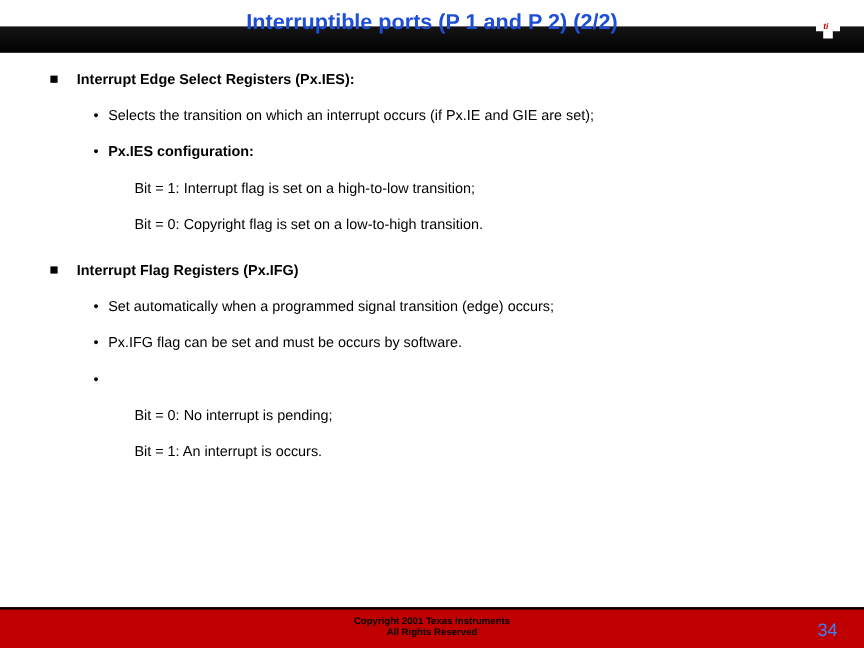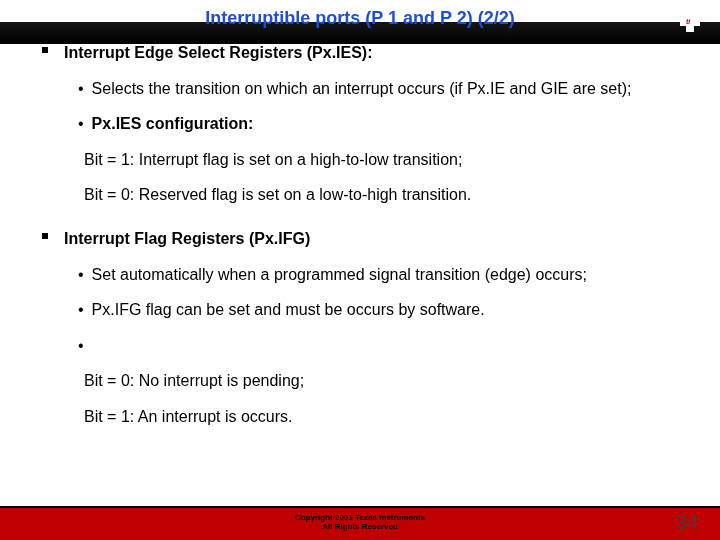--- a/index.html
+++ b/index.html
@@ -42,24 +42,24 @@
   .logo {
     position: absolute;
     top: 6px;
     right: 16px;
     width: 32px;
     height: 32px;
     z-index: 3;
   }
   .content {
     position: absolute;
-    top: 42px;
+    top: 58px;
     left: 42px;
     right: 30px;
-    font-size: 16px;
+    font-size: 12px;
     color: #000;
     line-height: 1.35;
   }
   .sq-bullet {
     display: flex;
     margin-bottom: 14px;
   }
   .sq-bullet .marker {
     width: 6px;
     height: 6px;
@@ -74,21 +74,21 @@
   .dot-bullet {
     display: flex;
     margin-left: 36px;
     margin-bottom: 14px;
   }
   .dot-bullet .marker {
     margin-right: 8px;
     flex-shrink: 0;
   }
   .sub-line {
-    margin-left: 42px;
+    margin-left: 70px;
     margin-bottom: 14px;
   }
   .bold { font-weight: bold; text-align: center; }
   .footer-band {
     position: absolute;
     bottom: 0;
     left: 0;
     right: 0;
     height: 34px;
     background: #c00000;
@@ -102,22 +102,22 @@
     text-align: center;
     font-size: 8px;
     font-weight: bold;
     color: #000;
     line-height: 1.2;
   }
   .page-num {
     position: absolute;
     bottom: 6px;
     right: 22px;
-    font-size: 20px;
-    color: #404040;
+    font-size: 15px;
+    color: #3b82f6;
   }
 </style>
 </head>
 <body>
 
 <div class="title-overlay"></div>
 <div class="header-band"></div>
 <div class="title">Interruptible ports (P 1 and P 2)   (2/2)</div>
 
 <div class="logo">
@@ -138,21 +138,21 @@
     <div class="marker">•</div>
     <div>Selects the transition on which an interrupt occurs (if Px.IE and GIE are set);</div>
   </div>
 
   <div class="dot-bullet">
     <div class="marker">•</div>
     <div class="bold">Px.IES configuration:</div>
   </div>
 
   <div class="sub-line">Bit = 1: Interrupt flag is set on a high-to-low transition;</div>
-  <div class="sub-line">Bit = 0: Reserved flag is set on a low-to-high transition.</div>
+  <div class="sub-line">Bit = 0: Copyright flag is set on a low-to-high transition.</div>
 
   <div style="height:8px"></div>
 
   <div class="sq-bullet">
     <div class="marker"></div>
     <div class="text">Interrupt Flag Registers (Px.IFG)</div>
   </div>
 
   <div class="dot-bullet">
     <div class="marker">•</div>

